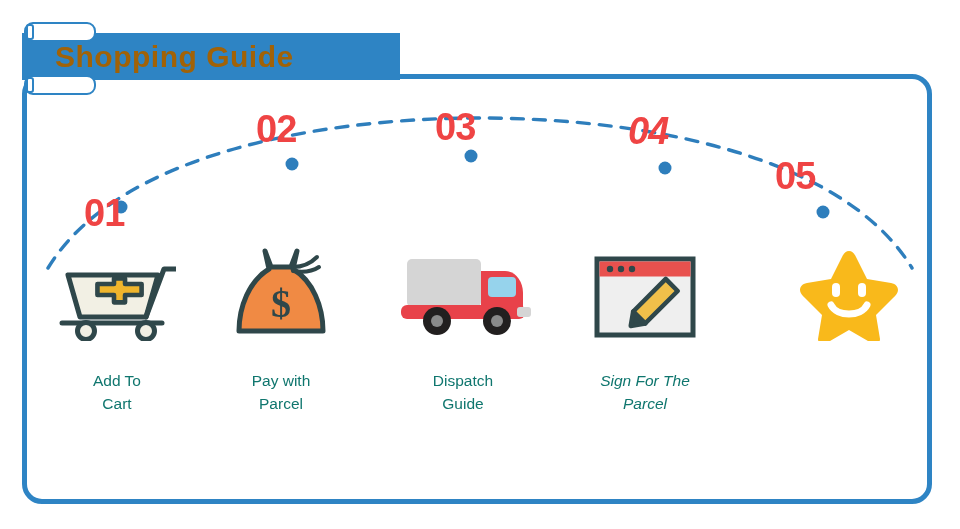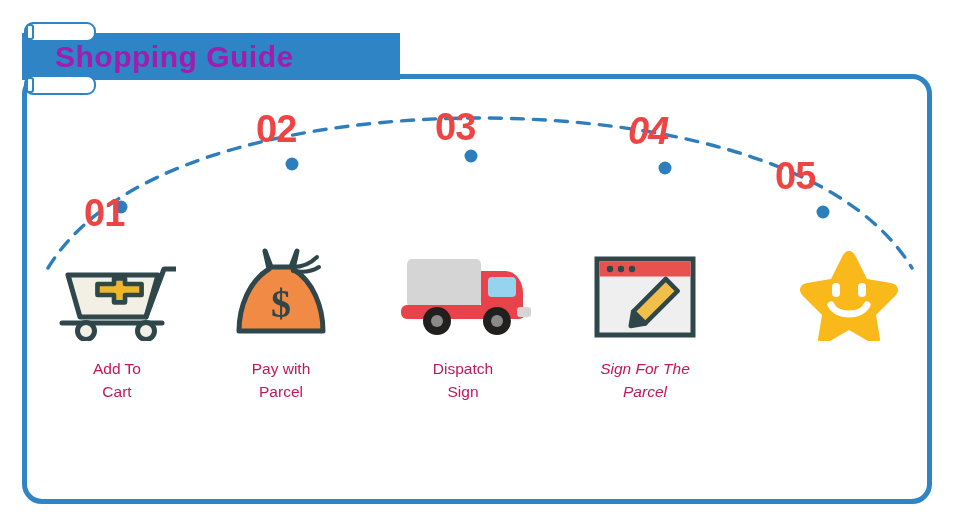--- a/index.html
+++ b/index.html
@@ -32,21 +32,21 @@
     z-index:6;
   }
   .ribbon-title{
     position:absolute;
     left:55px;top:36px;
     height:42px;
     line-height:42px;
     font-size:30px;
     font-weight:bold;
     letter-spacing:0.5px;
-    color:#a21caf;
+    color:#a16207;
     z-index:8;
     white-space:nowrap;
   }
   .curl{
     position:absolute;
     width:72px;height:20px;
     border:2px solid #2E84C4;
     border-radius:9px;
     background:#ffffff;
     box-sizing:border-box;
@@ -88,24 +88,24 @@
     text-align:center;
     z-index:4;
   }
   .icon-box{
     height:96px;
     display:flex;
     align-items:flex-end;
     justify-content:center;
   }
   .caption{
-    margin-top:16px;
+    margin-top:28px;
     font-size:15.5px;
     line-height:23px;
-    color:#be185d;
+    color:#0f766e;
     white-space:pre-line;
   }
 </style>
 </head>
 <body>
 
 <div id="infographic">
 
   <div class="frame"></div>
 
@@ -167,21 +167,21 @@
         <rect x="95" y="28" width="28" height="20" rx="4" fill="#96D3EC"></rect>
         <rect x="8" y="56" width="124" height="14" rx="6" fill="#E8424A"></rect>
         <rect x="124" y="58" width="14" height="10" rx="3" fill="#D5D5D5"></rect>
         <circle cx="44" cy="72" r="14" fill="#221F1F"></circle>
         <circle cx="44" cy="72" r="6" fill="#8A8A8A"></circle>
         <circle cx="104" cy="72" r="14" fill="#221F1F"></circle>
         <circle cx="104" cy="72" r="6" fill="#8A8A8A"></circle>
       </svg>
     </div>
     <div class="caption">Dispatch
-Sign</div>
+Guide</div>
   </div>
 
   <div class="step" style="left:560px;top:245px;font-style:italic;">
     <div class="icon-box">
       <svg width="104" height="90" viewBox="0 0 104 90">
         <rect x="4" y="8" width="96" height="76" fill="#EFEFEF" stroke="#2F474A" stroke-width="5"></rect>
         <rect x="6.5" y="10.5" width="91" height="15" fill="#E8514E"></rect>
         <circle cx="17" cy="18" r="3.2" fill="#2F474A"></circle>
         <circle cx="28" cy="18" r="3.2" fill="#2F474A"></circle>
         <circle cx="39" cy="18" r="3.2" fill="#2F474A"></circle>

